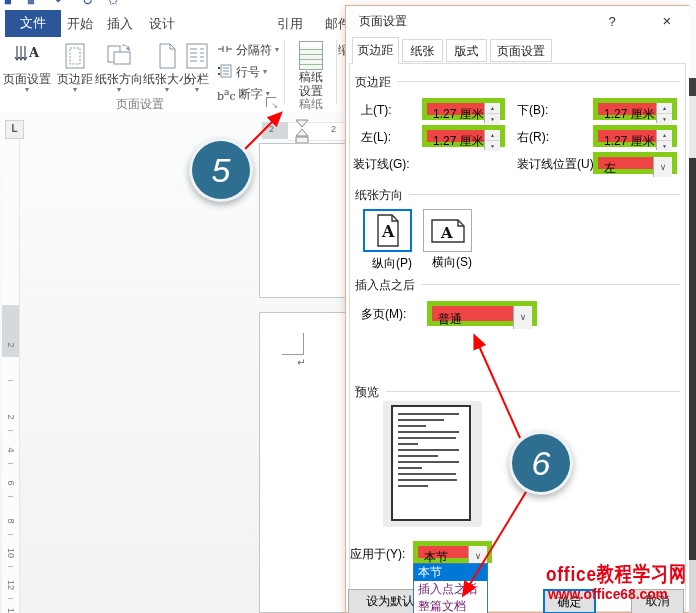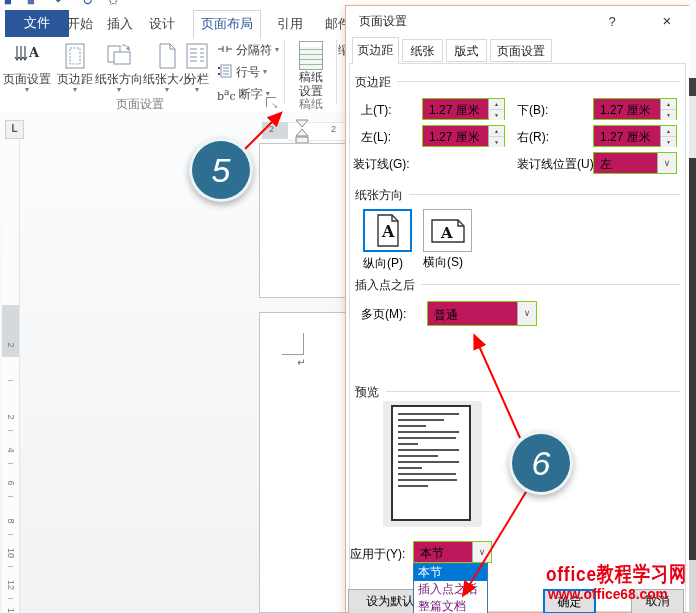--- a/index.html
+++ b/index.html
@@ -48,29 +48,29 @@
   .dialog{position:absolute;left:345px;top:5px;width:345px;height:608px;background:#fff;border:1px solid #efae87;box-sizing:border-box;z-index:10;box-shadow:0 3px 10px rgba(0,0,0,.18);}
   .dlg-title{position:absolute;left:13px;top:7px;font-size:12px;color:#1a1a1a;}
   .dlg-help{position:absolute;left:252px;top:5px;width:28px;height:22px;text-align:center;font-size:13px;color:#333;line-height:22px;}
   .dlg-close{position:absolute;left:305px;top:3px;width:32px;height:24px;text-align:center;font-size:15px;color:#333;line-height:24px;}
   .dtab{position:absolute;top:33px;height:23px;line-height:23px;text-align:center;font-size:12px;color:#1a1a1a;background:#fff;border:1px solid #d9d9d9;box-sizing:border-box;}
   .dtab.sel{top:31px;height:27px;line-height:25px;border-bottom:none;z-index:3;}
   .dframe{position:absolute;left:3px;top:57px;width:337px;height:549px;border:1px solid #dcdcdc;background:#fff;box-sizing:border-box;}
   .ghead{position:absolute;font-size:12px;color:#1a1a1a;background:#fff;padding-right:6px;z-index:2;}
   .gline{position:absolute;height:1px;background:#dcdcdc;}
   .flabel{position:absolute;font-size:12px;color:#000;}
-  .spin,.combo{position:absolute;height:22px;border:1px solid #84cc16;background:#be185d;box-sizing:border-box;font-size:12px;color:#000;}
+  .spin,.combo{position:absolute;height:22px;border:5px solid #84cc16;background:#ef4444;box-sizing:border-box;font-size:12px;color:#000;}
   .spin .val,.combo .val{position:absolute;left:6px;top:3px;white-space:nowrap;}
   .spin .btns{position:absolute;right:0;top:0;width:15px;height:20px;border-left:1px solid #abadb3;display:flex;flex-direction:column;}
   .spin .btns i{flex:1;font-style:normal;font-size:5px;line-height:10px;text-align:center;color:#444;background:#f2f2f2;}
   .spin .btns i:first-child{border-bottom:1px solid #d5d5d5;}
   .combo .drop{position:absolute;right:0;top:0;width:18px;height:20px;border-left:1px solid #abadb3;background:#f2f2f2;text-align:center;font-size:9px;color:#555;line-height:20px;}
   .orient{position:absolute;width:49px;height:43px;background:#fff;border:1px solid #ababab;box-sizing:border-box;display:flex;align-items:center;justify-content:center;}
   .orient.sel{border:2px solid #0078d7;}
-  .olabel{position:absolute;width:49px;text-align:left;font-size:12px;color:#000;}
+  .olabel{position:absolute;width:49px;text-align:right;font-size:12px;color:#000;}
   .pvpanel{position:absolute;left:37px;top:395px;width:99px;height:126px;background:#ececec;border-radius:2px;}
   .pvpage{position:absolute;left:8px;top:4px;width:80px;height:116px;background:#fff;border:2px solid #333;box-sizing:border-box;padding:6px 5px;display:flex;flex-direction:column;gap:4px;}
   .pvline{height:2px;background:#555;}
   .dlist{position:absolute;left:67px;top:557px;width:75px;background:#fff;border:1px solid #3c78b5;box-sizing:border-box;z-index:5;}
   .ditem{height:17px;line-height:17px;font-size:12px;color:#701a75;padding-left:4px;white-space:nowrap;}
   .ditem.sel{background:#0078d7;color:#fff;}
   .btn{position:absolute;top:583px;height:25px;background:#e1e1e1;border:1px solid #adadad;box-sizing:border-box;font-size:12px;color:#000;text-align:center;line-height:22px;white-space:nowrap;overflow:hidden;}
   .btn.primary{border:2px solid #0078d7;}
   
   .strip{position:absolute;left:689px;width:7px;z-index:11;}
@@ -91,25 +91,24 @@
 
   <div class="qat">
     <span style="left:4px">■</span>
     <span style="left:27px;color:#5b6fae">■</span>
     <span style="left:55px">↶</span>
     <span style="left:82px">↻</span>
     <span style="left:108px">✩</span>
   </div>
 
   <div class="tabrow">
-    <div class="tab file" style="left:5px;width:64px">文件</div>
+    <div class="tab file" style="left:5px;width:56px">文件</div>
     <div class="tab" style="left:58px;width:44px">开始</div>
     <div class="tab" style="left:98px;width:44px">插入</div>
     <div class="tab" style="left:140px;width:44px">设计</div>
-    <div class="tab sel" style="left:193px;width:66px">页面布局</div>
     <div class="tab" style="left:268px;width:44px">引用</div>
     <div class="tab" style="left:316px;width:44px">邮件</div>
   </div>
 
   <div class="ribbon">
     <div class="bigbtn" style="left:2px;width:50px">
       <span class="bicon">
         <svg width="28" height="28" viewBox="0 0 28 28">
             <g stroke="#3f4a56" fill="none" stroke-width="1.2">
           <path d="M4 4v13M8 4v13M12 4v13"></path>

